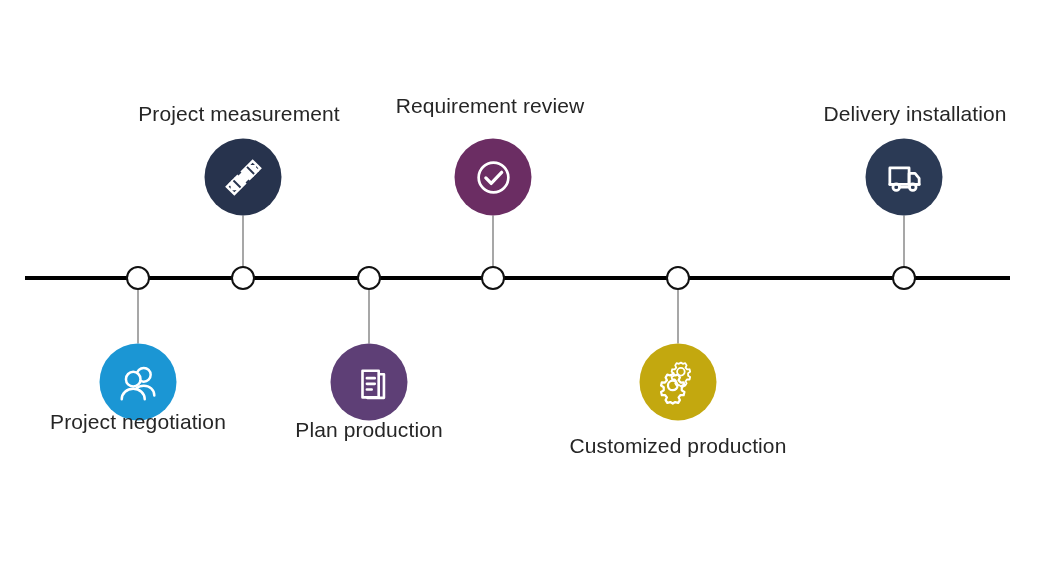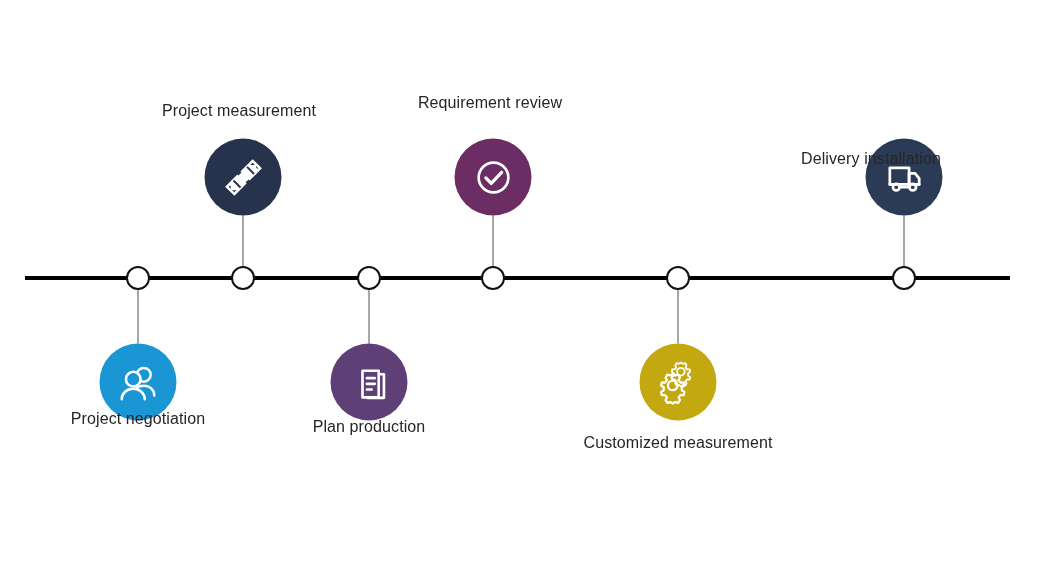--- a/index.html
+++ b/index.html
@@ -23,21 +23,21 @@
   }
   .timeline-svg {
     position: absolute;
     left: 0;
     top: 0;
     width: 1060px;
     height: 561px;
   }
   .step-label {
     position: absolute;
-    font-size: 16px;
+    font-size: 21px;
     color: #262626;
     white-space: nowrap;
     letter-spacing: 0.1px;
     transform: translateX(-50%);
     font-family: "Liberation Sans", "DejaVu Sans", sans-serif;
   }
   .icon-bubble {
     position: absolute;
     width: 77px;
     height: 77px;
@@ -153,17 +153,17 @@
                 <path d="M8 31.5h3.2M36.8 31.5h3.2"></path>
               </svg>
         </span>
       </div>
     </div>
   <div id="labels">
       <div class="step-label" style="left: 138px; top: 410px;">Project negotiation</div>
       <div class="step-label" style="left: 239px; top: 102px;">Project measurement</div>
       <div class="step-label" style="left: 369px; top: 418px;">Plan production</div>
       <div class="step-label" style="left: 490px; top: 94px;">Requirement review</div>
-      <div class="step-label" style="left: 678px; top: 434px;">Customized measurement</div>
-      <div class="step-label" style="left: 871px; top: 102px; margin-top: 48px;">Delivery installation</div>
+      <div class="step-label" style="left: 678px; top: 434px;">Customized production</div>
+      <div class="step-label" style="left: 915px; top: 102px;">Delivery installation</div>
     </div>
 
 </div>
 
 </body></html>

